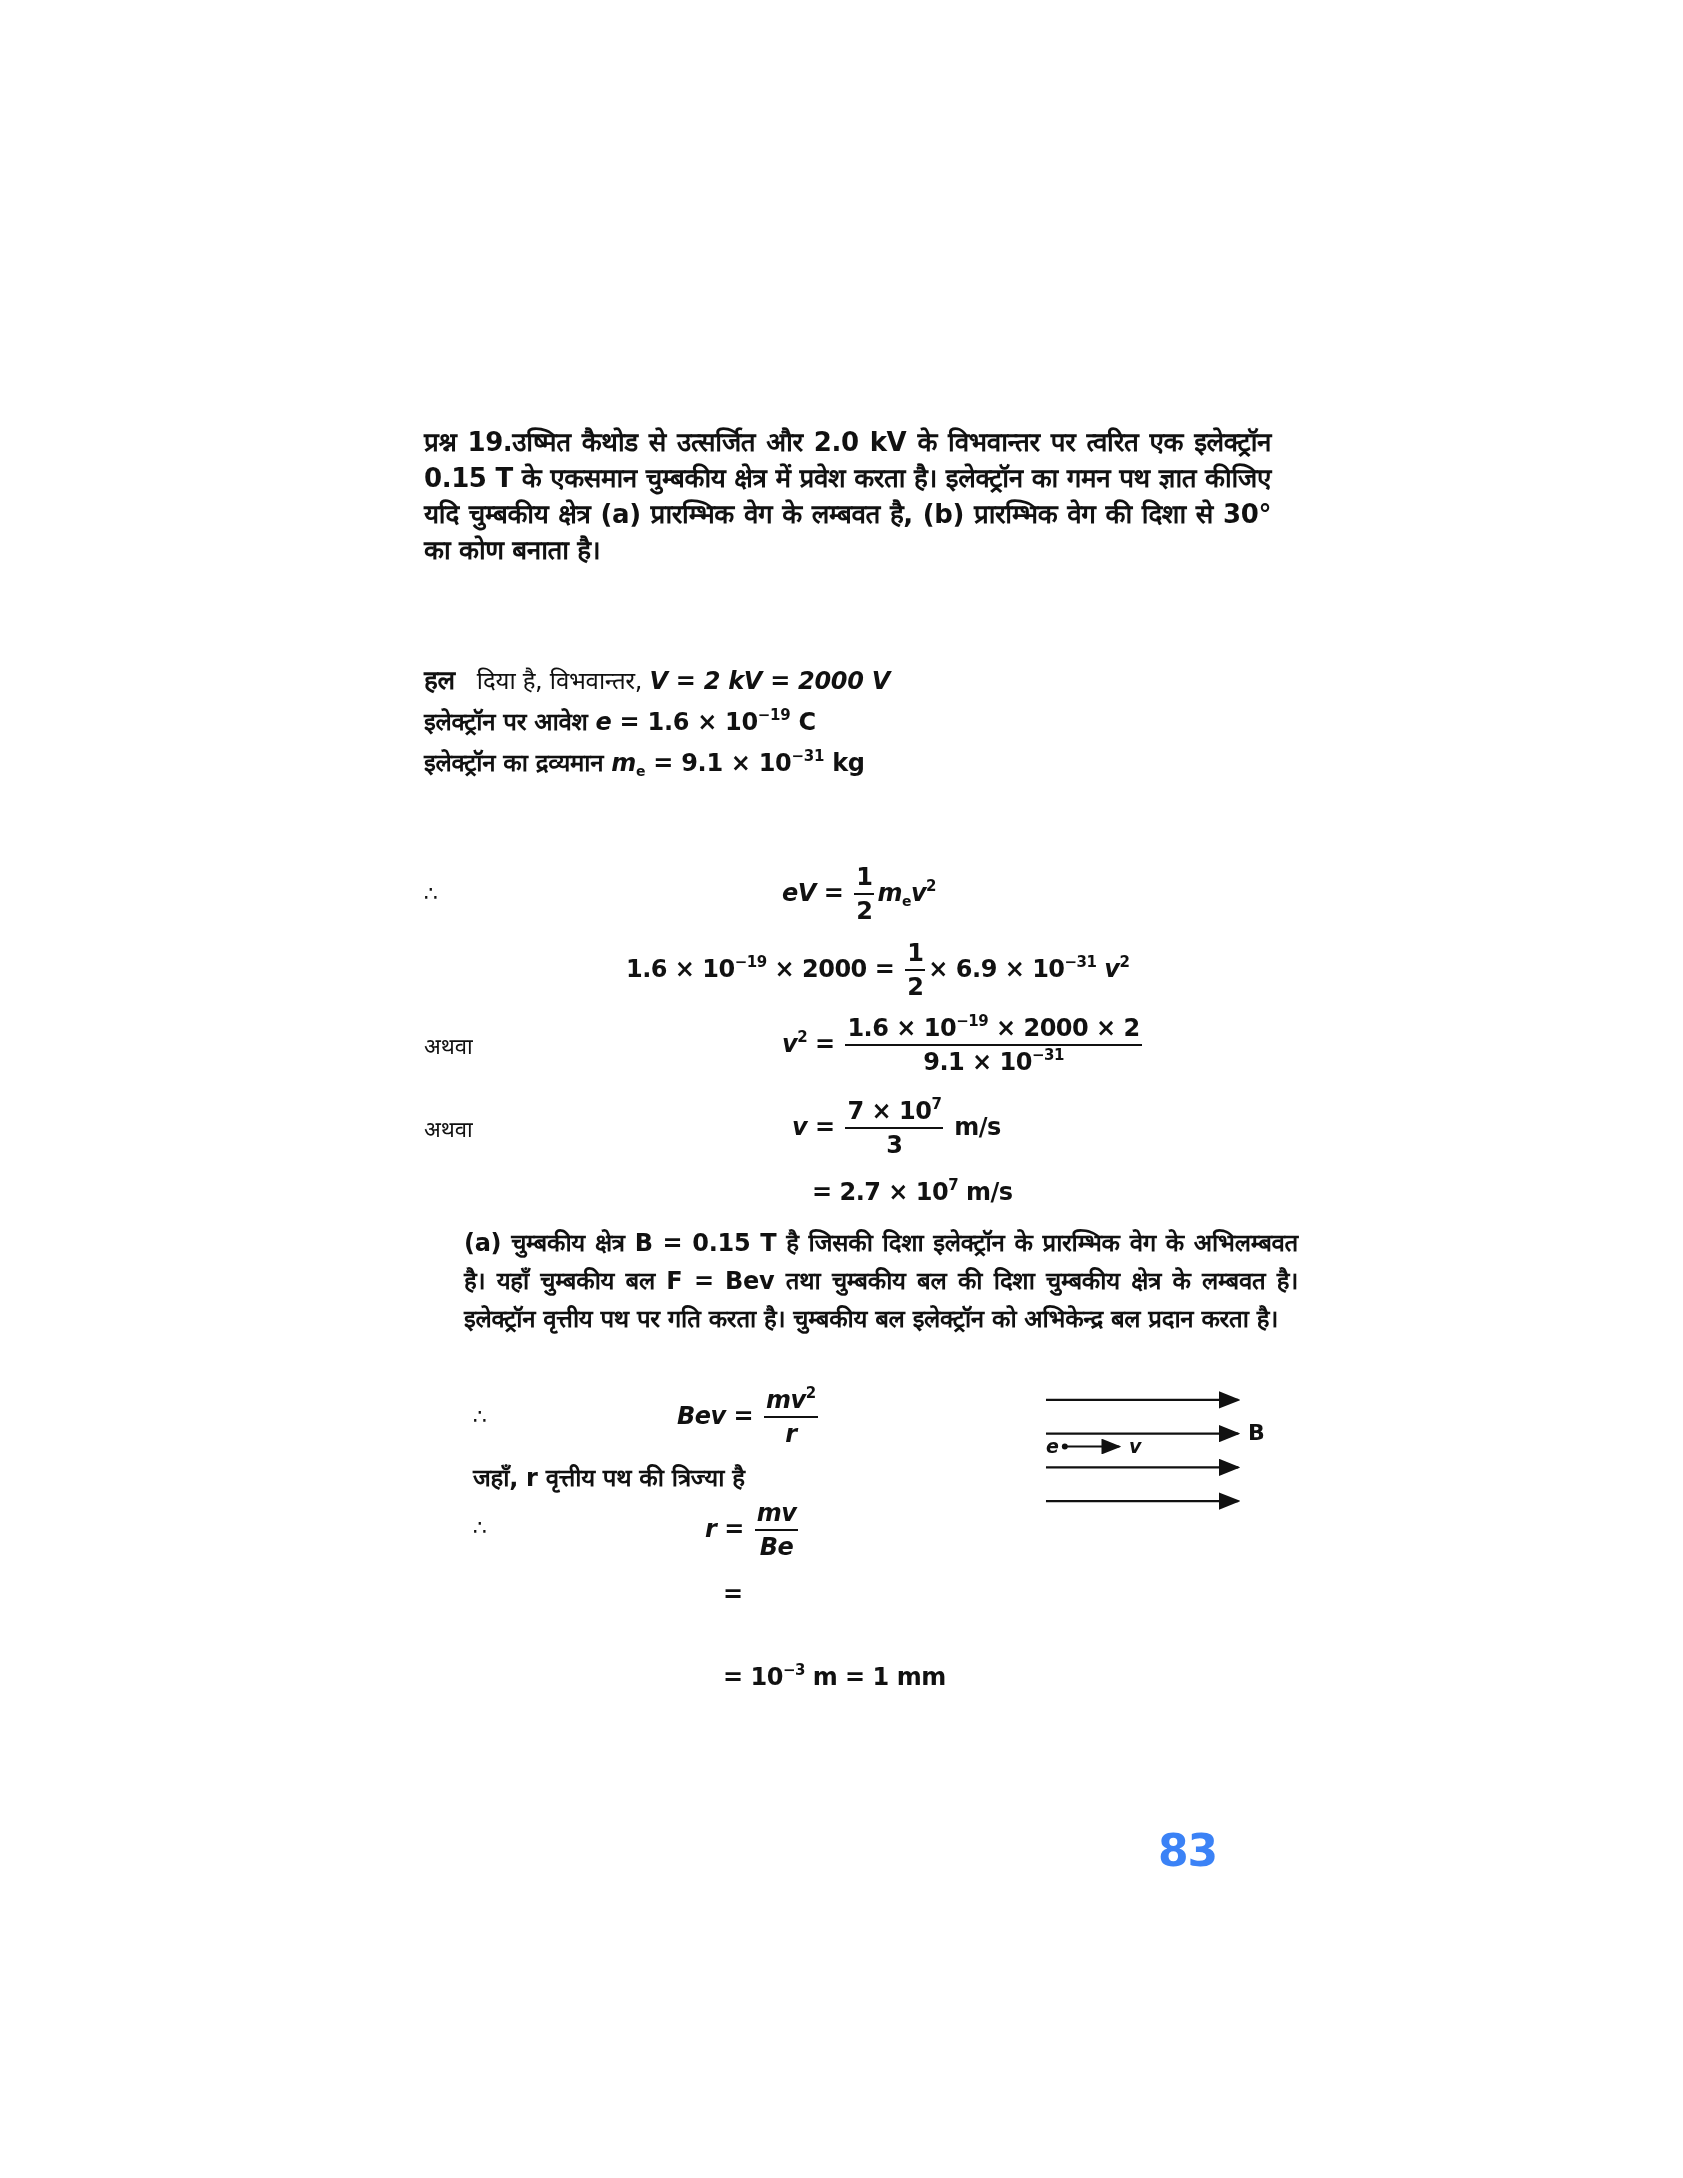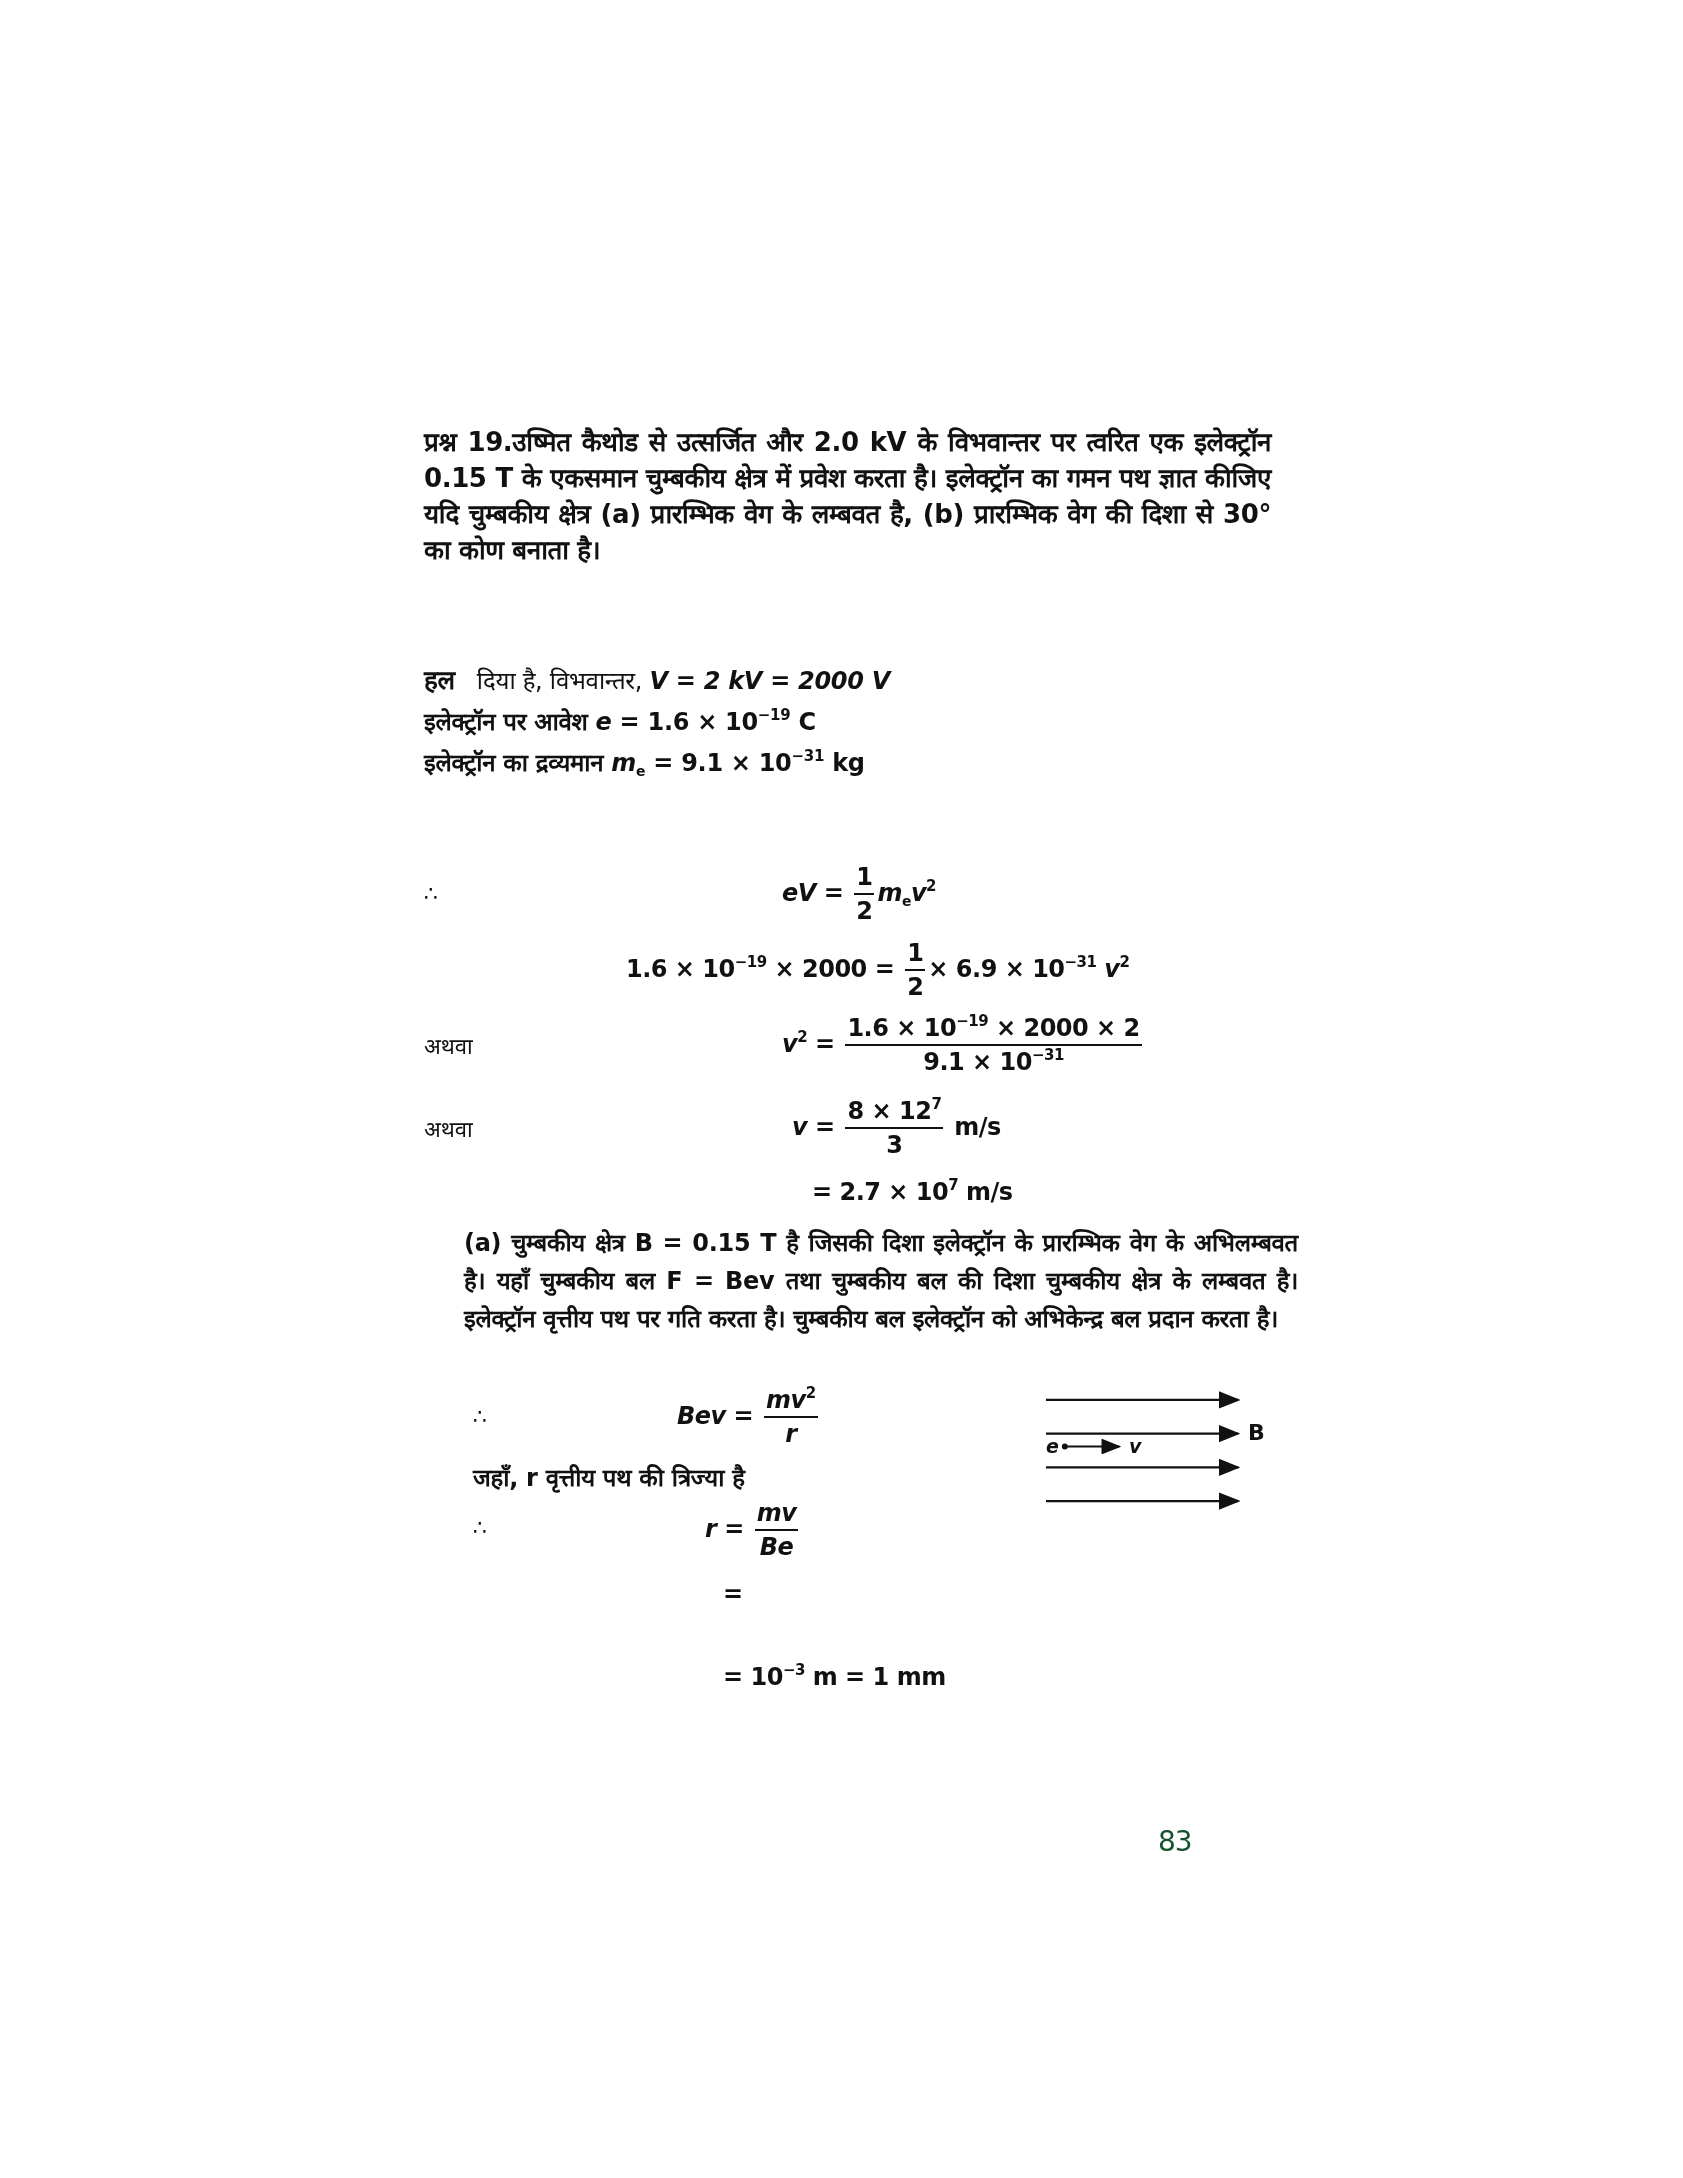--- a/index.html
+++ b/index.html
@@ -27,21 +27,21 @@
     sup { font-size: 15px; vertical-align: 10px; line-height: 0; }
     sub { font-size: 14px; vertical-align: -5px; line-height: 0; }
     .math { position: absolute; font-size: 24px; font-weight: bold; white-space: nowrap; letter-spacing: -0.5px; }
     .frac { display: inline-block; vertical-align: middle; text-align: center; margin: 0 3px; }
     .frac .num { display: block; padding: 0 2px 2px 2px; border-bottom: 2px solid #111; line-height: 28px; }
     .frac .den { display: block; padding-top: 2px; line-height: 28px; }
     .therefore { position: absolute; font-size: 22px; font-weight: normal; }
     .athva { position: absolute; font-size: 22px; font-weight: normal; }
     .page-number {
       position: absolute; left: 1158px; top: 1825px;
-      font-size: 28px; font-weight: normal; color: #14532d;
+      font-size: 44px; font-weight: bold; color: #3b82f6;
       font-family: "DejaVu Sans", sans-serif; letter-spacing: -1px;
     }
     .diagram { position: absolute; left: 1044px; top: 1386px; width: 228px; height: 129px; }
   </style>
 </head>
 <body>
 
 <div class="page">
 
   <div class="q-text">
@@ -74,21 +74,21 @@
 
   <span class="athva" style="left:424px; top:1030px;">अथवा</span>
   <div class="math" style="left:782px; top:1014px;">
     <i>v</i><sup>2</sup><span> =</span>
     <span class="frac"><span class="num"><span>1.6 × 10</span><sup>−19</sup><span> × 2000 × 2</span></span><span class="den"><span>9.1 × 10</span><sup>−31</sup></span></span>
   </div>
 
   <span class="athva" style="left:424px; top:1113px;">अथवा</span>
   <div class="math" style="left:792px; top:1097px;">
     <i>v =</i>
-    <span class="frac"><span class="num"><span>8 × 12</span><sup>7</sup></span><span class="den">3</span></span><span> m/s</span>
+    <span class="frac"><span class="num"><span>7 × 10</span><sup>7</sup></span><span class="den">3</span></span><span> m/s</span>
   </div>
 
   <div class="math" style="left:812px; top:1178px;">
     <span>= 2.7 × 10</span><sup>7</sup><span> m/s</span>
   </div>
 
   <div class="para" style="left:464px; top:1224px; width:834px; text-indent:0px;">
     <span>(a)</span> <span>चुम्बकीय क्षेत्र B = 0.15 T है जिसकी दिशा इलेक्ट्रॉन के प्रारम्भिक वेग के अभिलम्बवत है। यहाँ चुम्बकीय बल F = Bev तथा चुम्बकीय बल की दिशा चुम्बकीय क्षेत्र के लम्बवत है। इलेक्ट्रॉन वृत्तीय पथ पर गति करता है। चुम्बकीय बल इलेक्ट्रॉन को अभिकेन्द्र बल प्रदान करता है।</span>
   </div>
 

